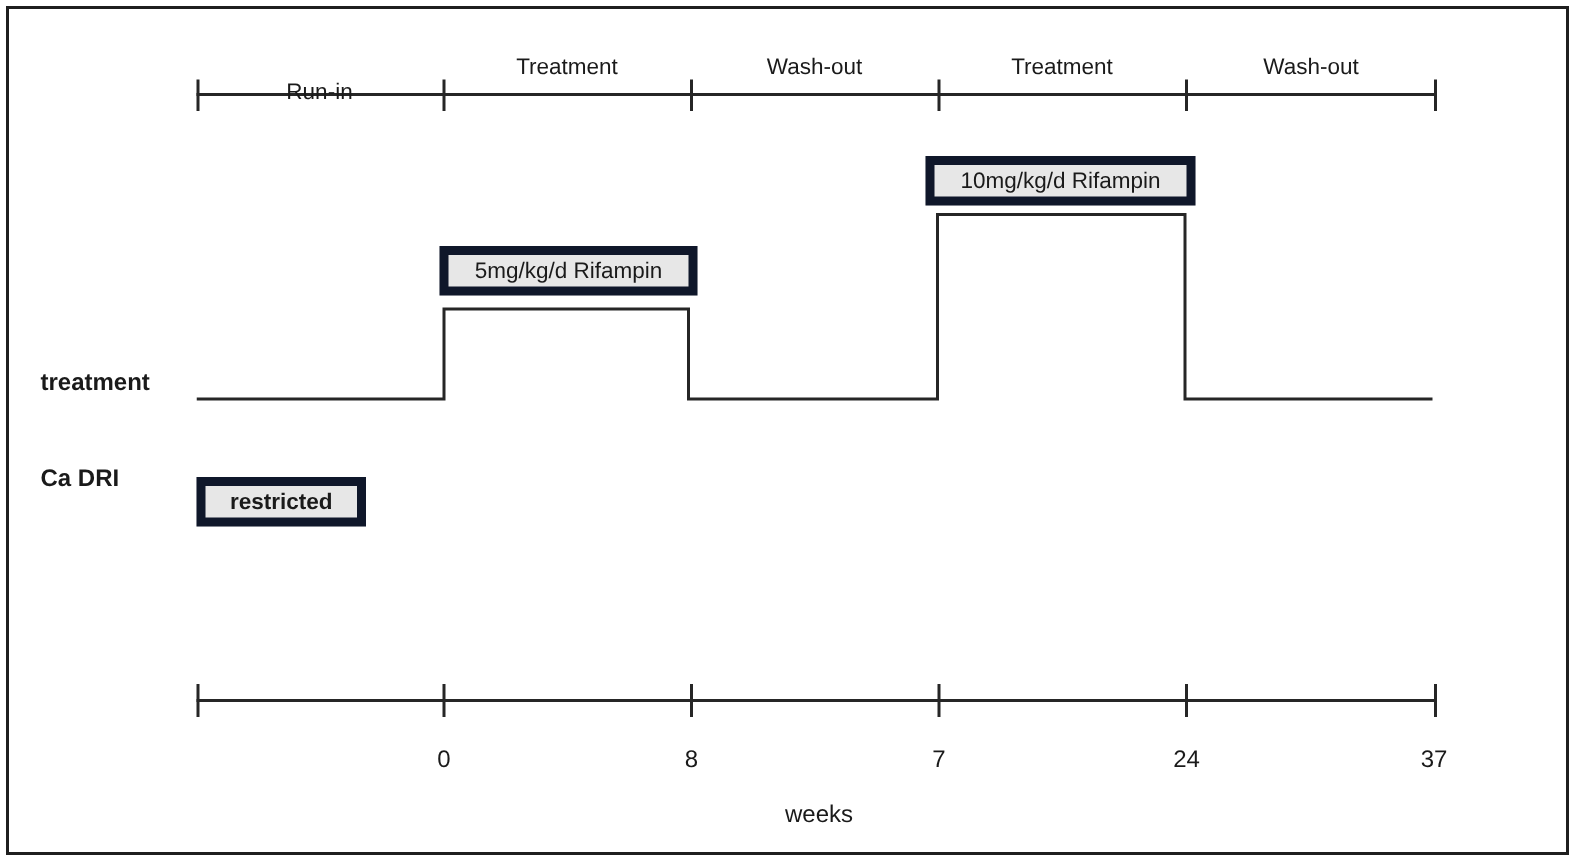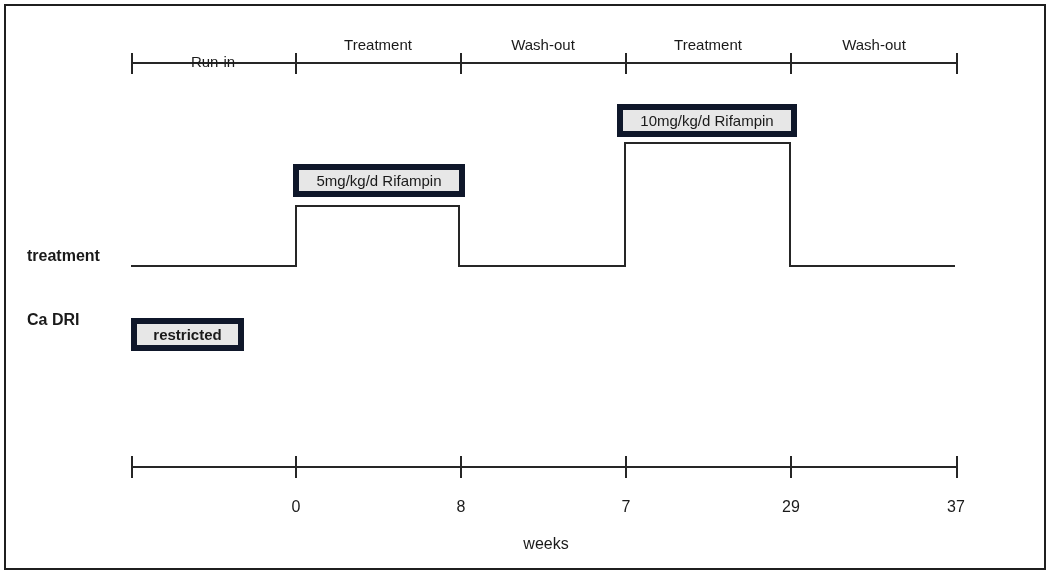--- a/index.html
+++ b/index.html
@@ -63,17 +63,17 @@
   <div class="tick" style="left:131px;top:456px;height:22px;"></div>
   <div class="tick" style="left:295px;top:456px;height:22px;"></div>
   <div class="tick" style="left:460px;top:456px;height:22px;"></div>
   <div class="tick" style="left:625px;top:456px;height:22px;"></div>
   <div class="tick" style="left:790px;top:456px;height:22px;"></div>
   <div class="tick" style="left:956px;top:456px;height:22px;"></div>
 
   <span class="wklabel" style="left:296px;top:498px;">0</span>
   <span class="wklabel" style="left:461px;top:498px;">8</span>
   <span class="wklabel" style="left:626px;top:498px;">7</span>
-  <span class="wklabel" style="left:791px;top:498px;">29</span>
+  <span class="wklabel" style="left:791px;top:498px;">24</span>
   <span class="wklabel" style="left:956px;top:498px;">37</span>
 
   <span class="axtitle" style="left:546px;top:535px;">weeks</span>
 </div>
 
 </body></html>

